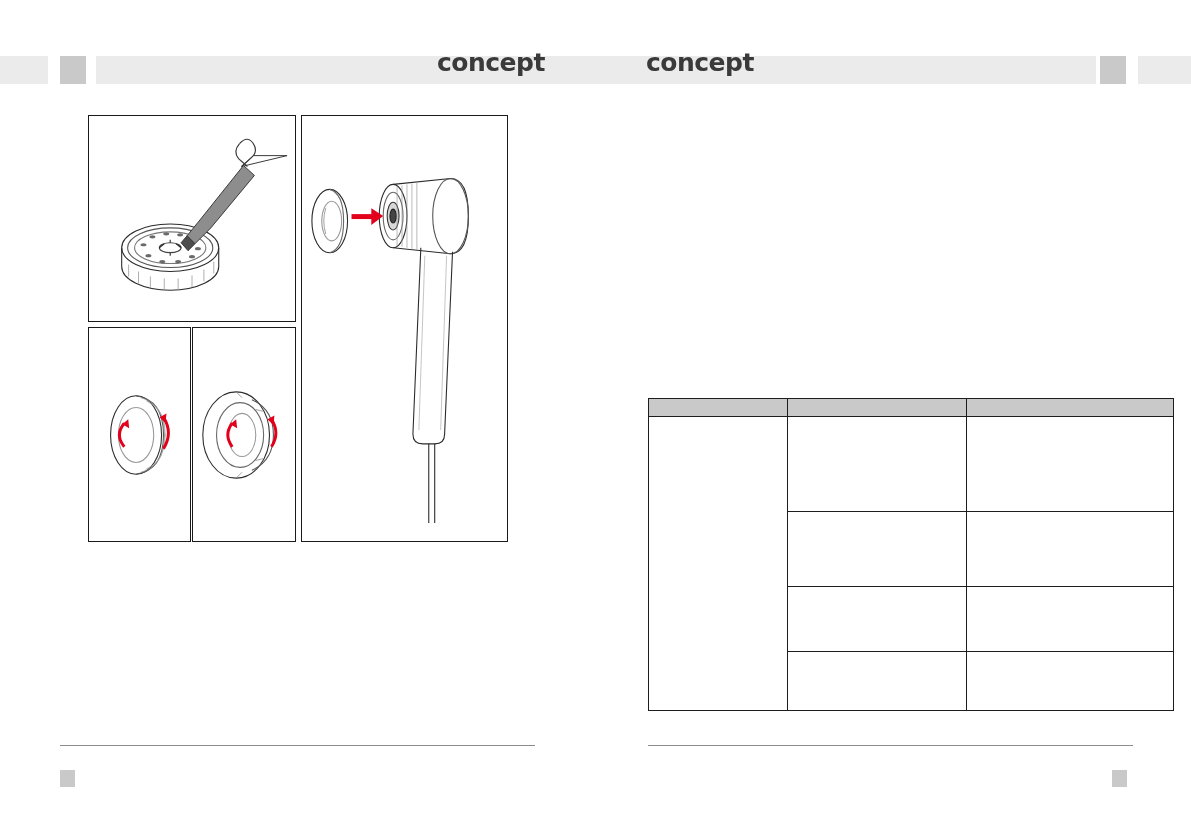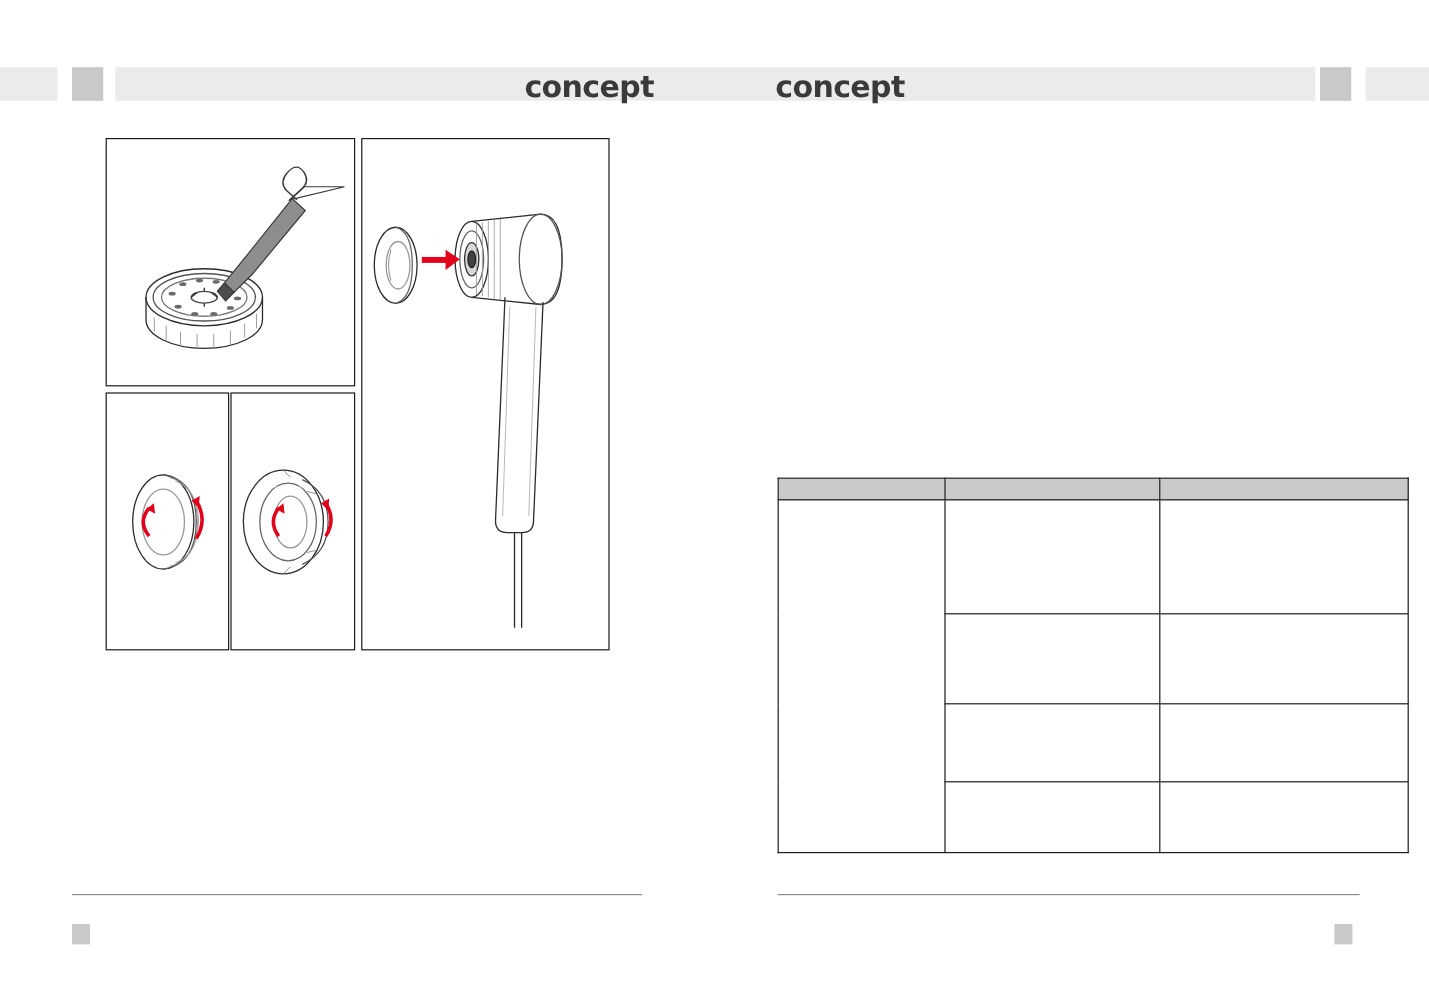--- a/index.html
+++ b/index.html
@@ -54,21 +54,21 @@
     background: #c9c9c9;
   }
   .band-right {
     left: 1138px;
     width: 53px;
     background: #ebebeb;
   }
 
   .brand {
     position: absolute;
-    top: 58px;
+    top: 48px;
     font-family: "DejaVu Sans", sans-serif;
     font-weight: bold;
     font-size: 25px;
     letter-spacing: -0.5px;
     color: #3a3a3a;
   }
   .brand-left { left: 437px; }
   .brand-right { left: 646px; }
 
   

